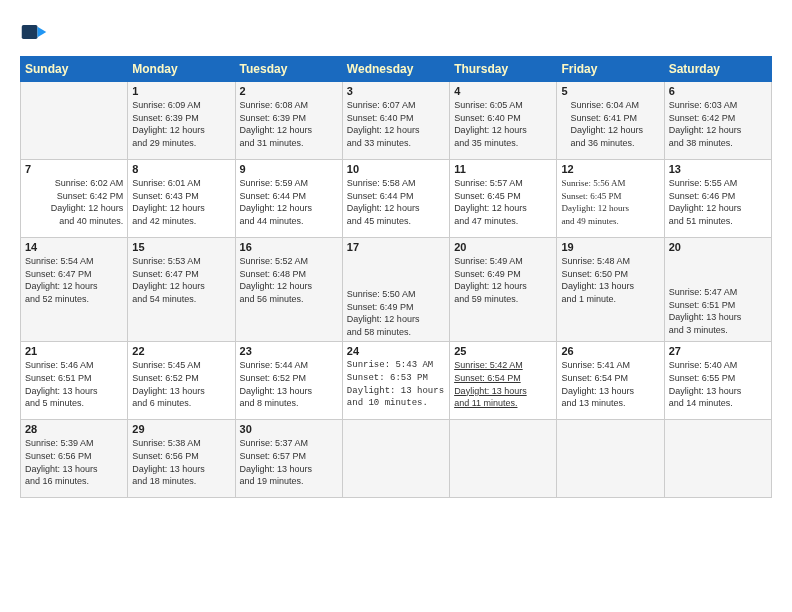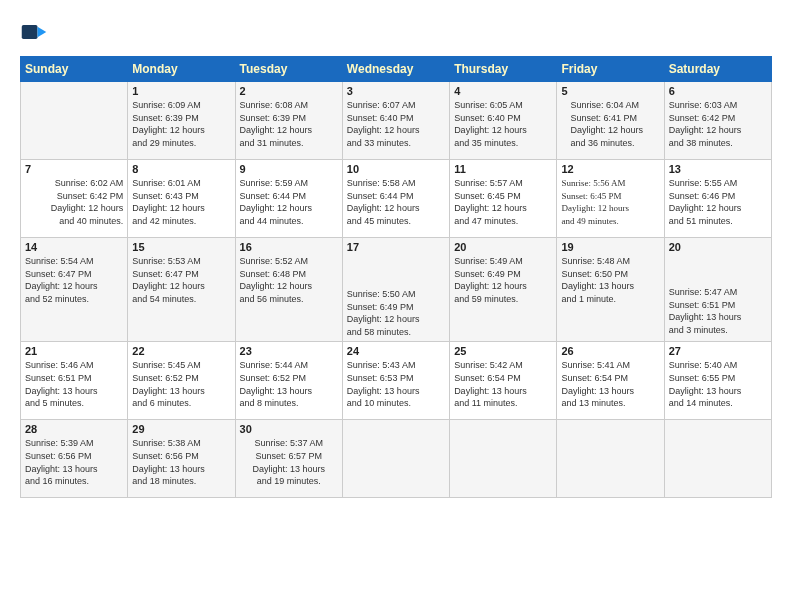--- a/index.html
+++ b/index.html
@@ -288,28 +288,28 @@
           </td>
           <td>
             <span class="day-num">23</span>
             <div class="cell-info" style="white-space: pre-line;">Sunrise: 5:44 AM
 Sunset: 6:52 PM
 Daylight: 13 hours
 and 8 minutes.</div>
           </td>
           <td>
             <span class="day-num">24</span>
-            <div class="cell-info" style="white-space: pre-line;">Sunrise: 5:43 AM
+            <div class="cell-info" style="white-space: pre-line; font-family: Liberation Mono, monospace;">Sunrise: 5:43 AM
 Sunset: 6:53 PM
 Daylight: 13 hours
 and 10 minutes.</div>
           </td>
           <td>
             <span class="day-num">25</span>
-            <div class="cell-info" style="white-space: pre-line;">Sunrise: 5:42 AM
+            <div class="cell-info" style="white-space: pre-line; text-decoration: underline;">Sunrise: 5:42 AM
 Sunset: 6:54 PM
 Daylight: 13 hours
 and 11 minutes.</div>
           </td>
           <td>
             <span class="day-num">26</span>
             <div class="cell-info" style="white-space: pre-line;">Sunrise: 5:41 AM
 Sunset: 6:54 PM
 Daylight: 13 hours
 and 13 minutes.</div>
@@ -332,21 +332,21 @@
           </td>
           <td>
             <span class="day-num">29</span>
             <div class="cell-info" style="white-space: pre-line;">Sunrise: 5:38 AM
 Sunset: 6:56 PM
 Daylight: 13 hours
 and 18 minutes.</div>
           </td>
           <td>
             <span class="day-num">30</span>
-            <div class="cell-info" style="white-space: pre-line; text-align: center;">Sunrise: 5:37 AM
+            <div class="cell-info" style="white-space: pre-line;">Sunrise: 5:37 AM
 Sunset: 6:57 PM
 Daylight: 13 hours
 and 19 minutes.</div>
           </td>
           <td></td>
           <td></td>
           <td></td>
           <td></td>
         </tr>
       </tbody>

